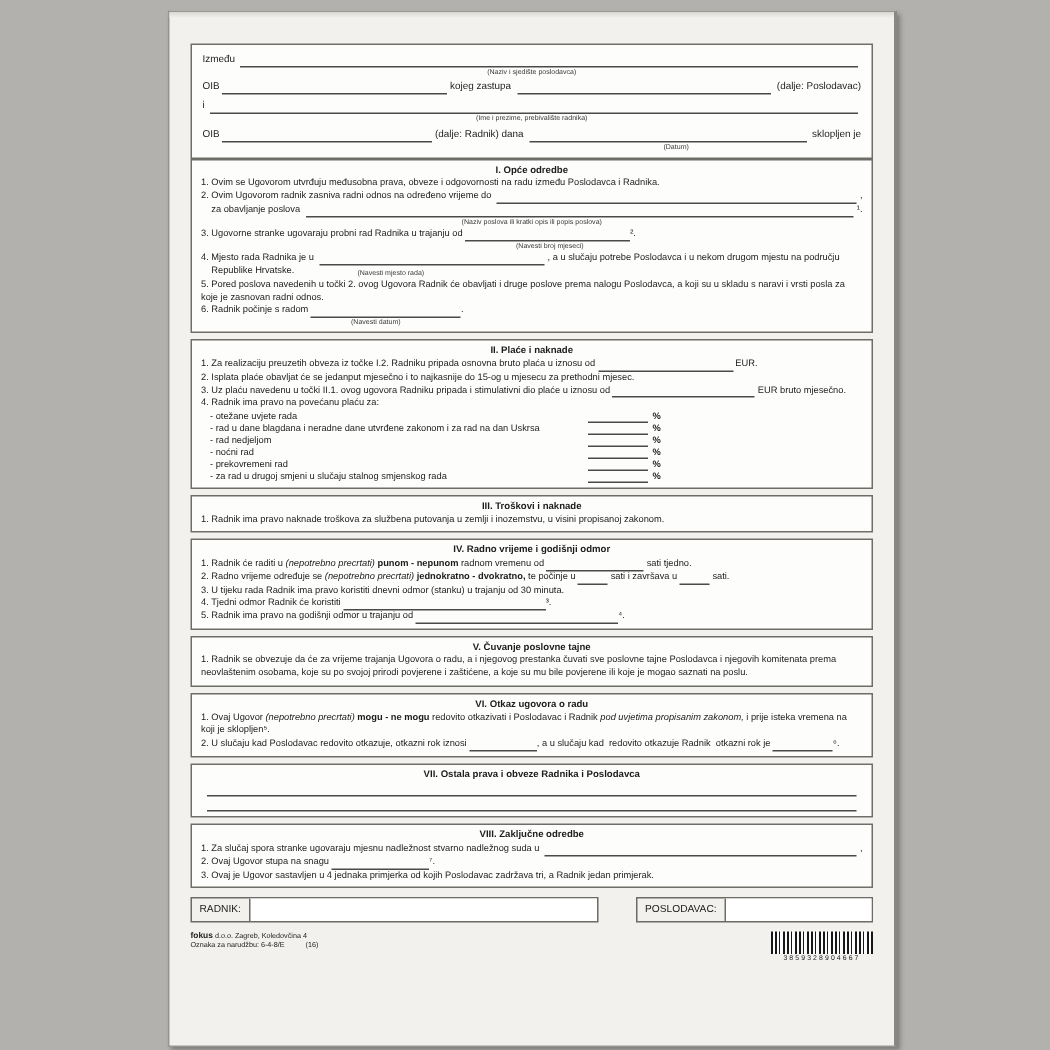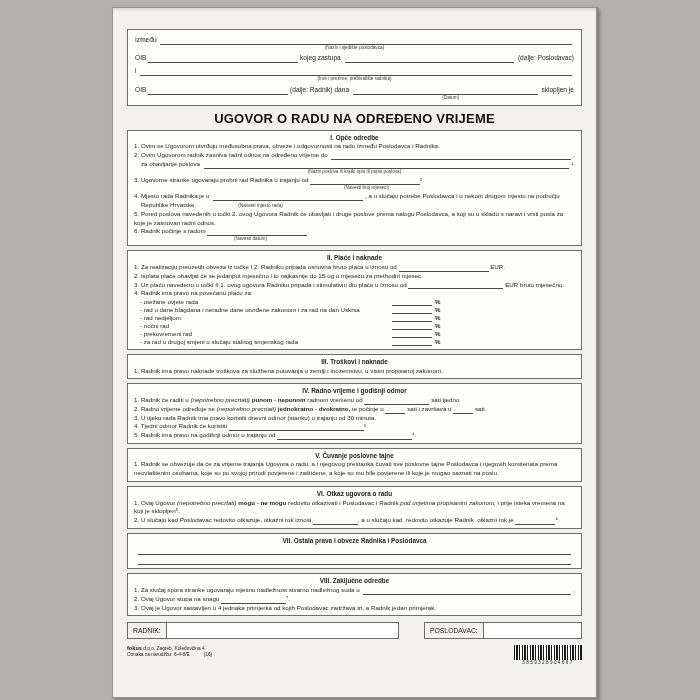--- a/index.html
+++ b/index.html
@@ -75,21 +75,20 @@
     <div class="hrow" style="margin-top:2px;">
       <span class="t">OIB </span>
       <span class="bl w140"></span>
       <span class="t"> (dalje: Radnik) dana </span>
       <span class="bl fill"></span>
       <span class="t"> sklopljen je</span>
     </div>
     <div class="sub" style="padding-left:70%;">(Datum)</div>
   </div>
 
-  <div class="title">UGOVOR O RADU NA ODREĐENO VRIJEME</div>
 
   <div class="sec">
     <div class="sechead">I. Opće odredbe</div>
     <div class="clause">1. Ovim se Ugovorom utvrđuju međusobna prava, obveze i odgovornosti na radu između Poslodavca i Radnika.</div>
     <div class="row">
       <span class="t">2. Ovim Ugovorom radnik zasniva radni odnos na određeno vrijeme do </span>
       <span class="bl fill"></span>
       <span class="t">,</span>
     </div>
     <div class="row">

